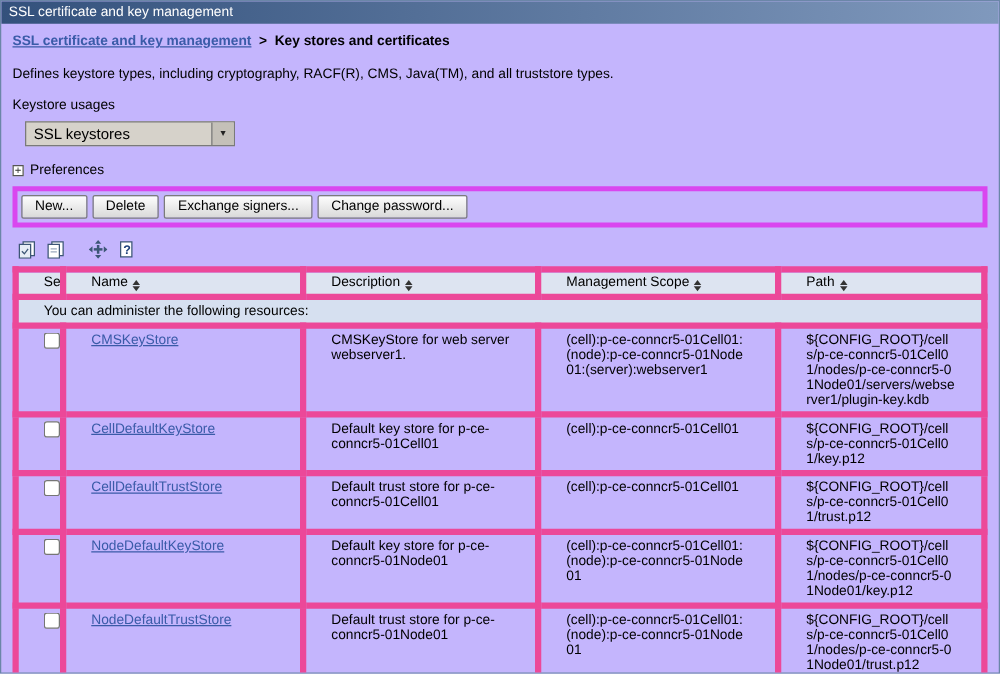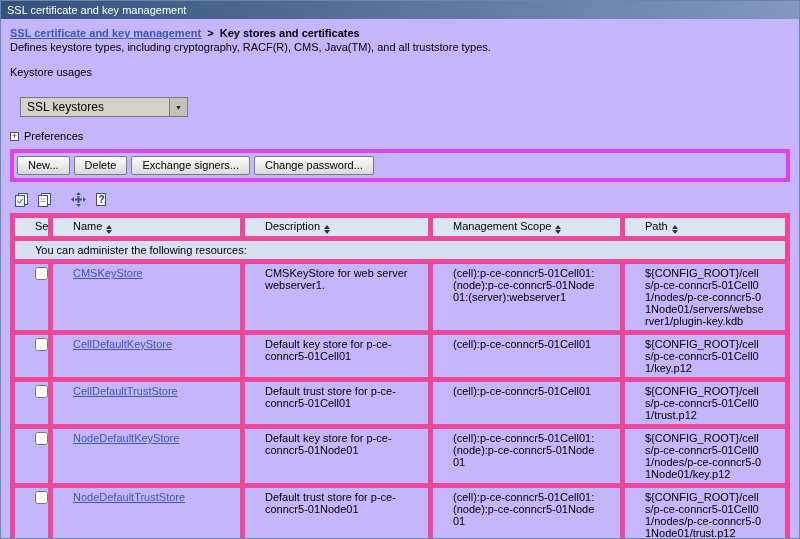--- a/index.html
+++ b/index.html
@@ -18,28 +18,28 @@
     background: linear-gradient(to right, var(--color-titlebar-start, #33517c), var(--color-titlebar-end, #8099bd));
     color: #fff;
     font-size: 11px;
     line-height: 18px;
     padding-left: 6px;
     white-space: nowrap;
   }
 
   .content { padding: 8px 9px 0 9px; }
 
-  .breadcrumb { font-size: 11px; font-weight: bold; margin-bottom: 2px; }
+  .breadcrumb { font-size: 11px; font-weight: bold; margin-bottom: 14px; }
   .breadcrumb a { color: var(--color-link, #3a5ba8); text-decoration: underline; cursor: pointer; }
   .breadcrumb .sep { margin: 0 3px; color: #000; }
   .breadcrumb .current { color: #000; }
 
   .desc { font-size: 11px; color: #000; margin-bottom: 13px; }
 
-  .usages-label { font-size: 11px; margin-bottom: 19px; }
+  .usages-label { font-size: 11px; margin-bottom: 7px; }
   .select-box {
     width: 168px; height: 20px;
     margin-left: 10px;
     background: #d6d2ca;
     border: 1px solid #7a7a7a;
     display: flex; align-items: center;
     cursor: default;
   }
   .select-text { flex: 1; font-size: 12px; padding: 0 6px; color: #000; white-space: nowrap; overflow: hidden; }
   .select-arrow {

